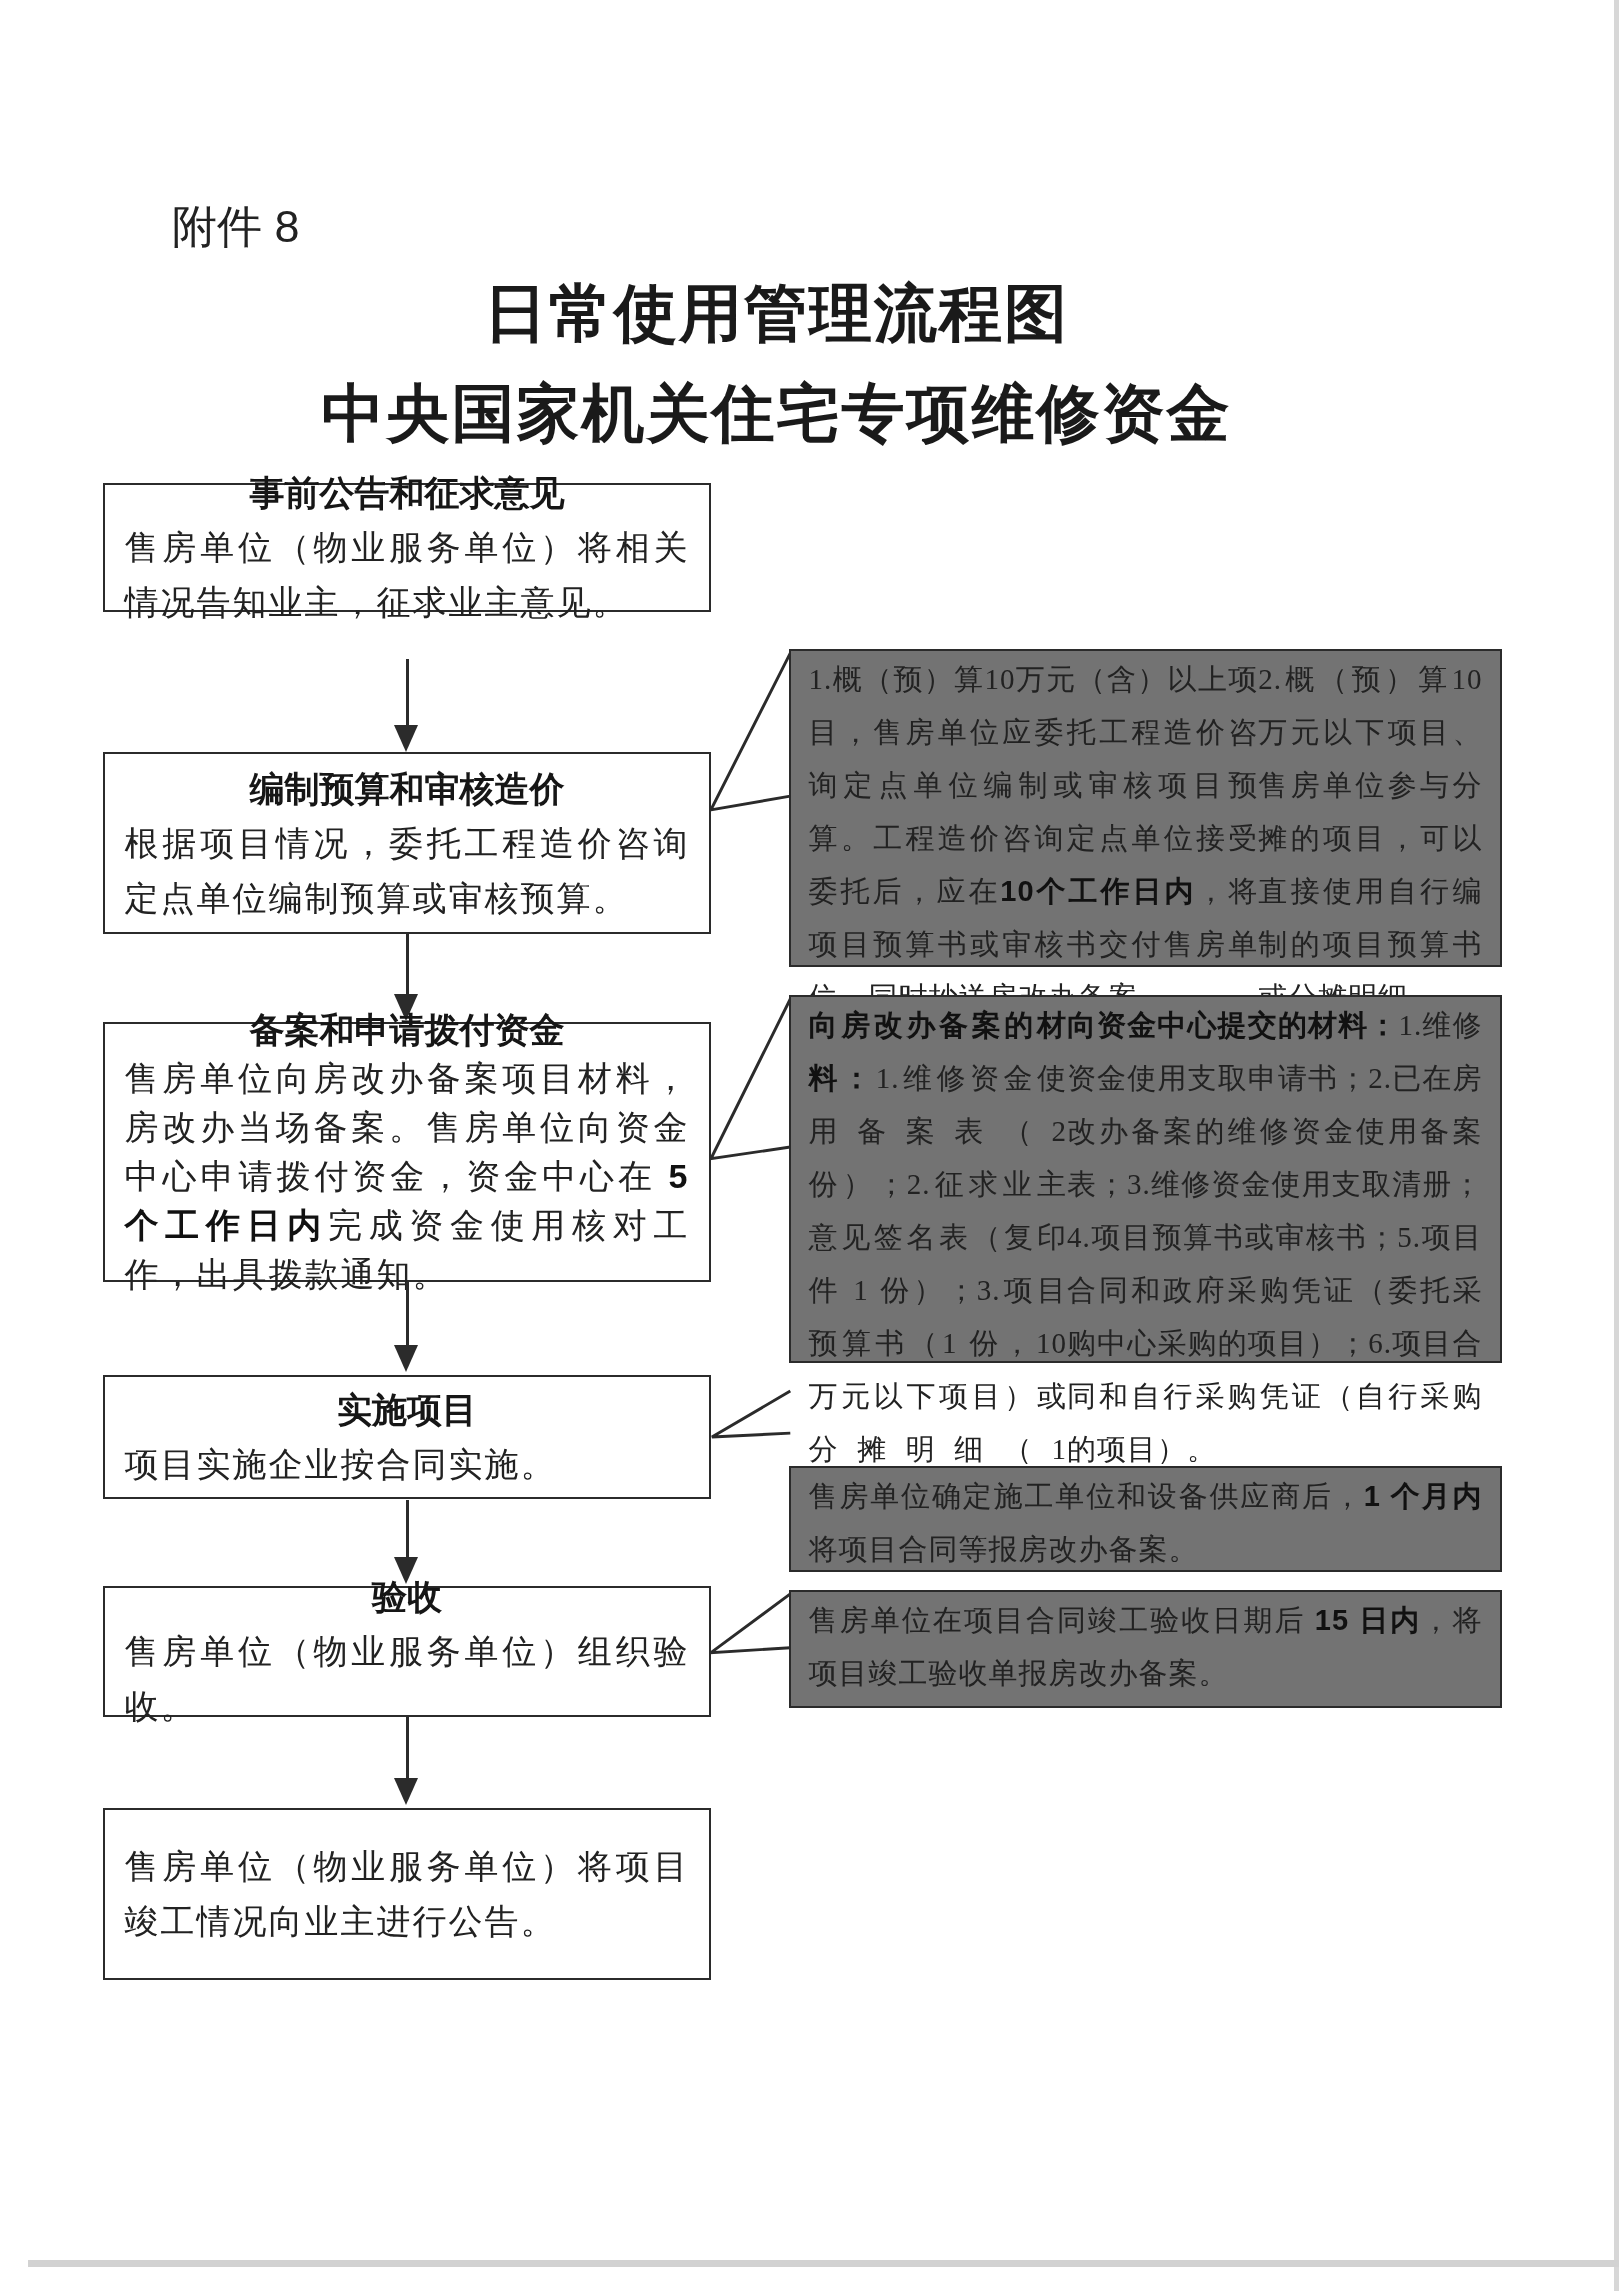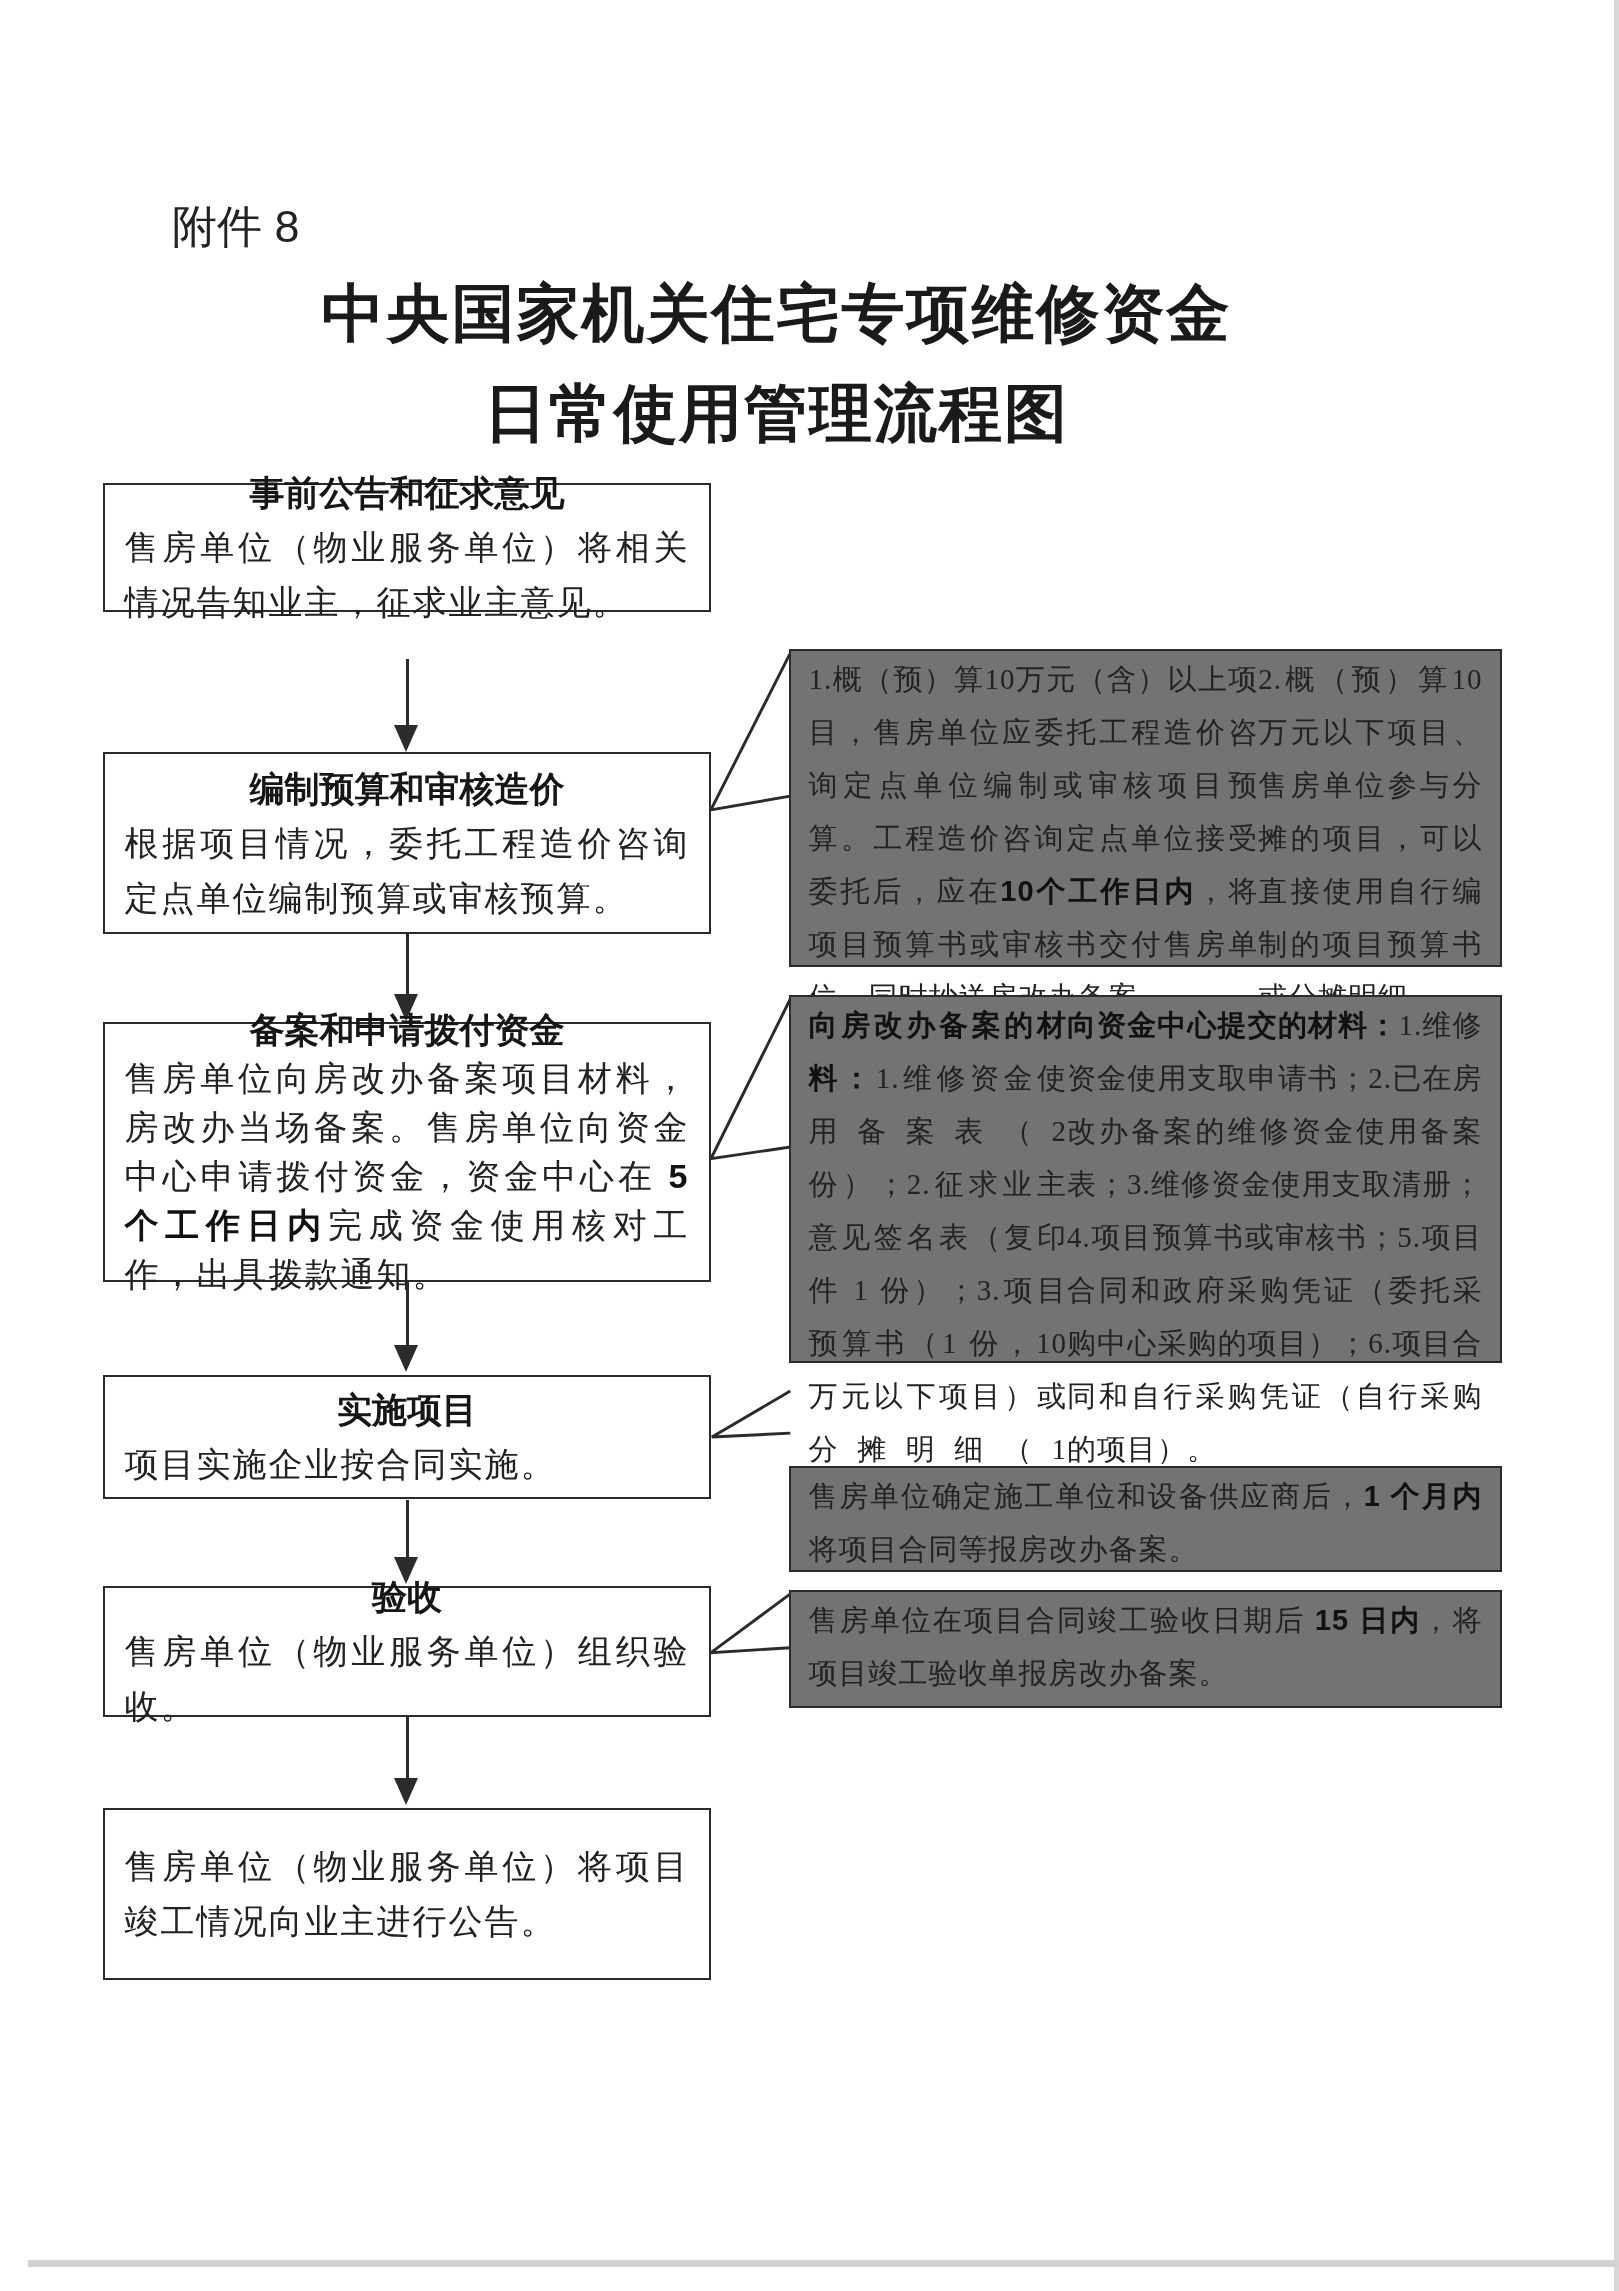--- a/index.html
+++ b/index.html
@@ -77,22 +77,22 @@
   .connectors{position:absolute;left:0;top:0;}
 </style>
 </head>
 <body>
 
 <div class="page">
 
   <div class="attachment">附件 8</div>
 
   <div class="doc-title">
+    <div>日常使用管理流程图</div>
     <div>中央国家机关住宅专项维修资金</div>
-    <div>日常使用管理流程图</div>
   </div>
 
   <svg class="connectors" width="1619" height="2292" viewBox="0 0 1652 2338">
     <g fill="none" stroke="#2b2b2b" stroke-width="3">
       <path d="M786 666 L705 826 L786 812"></path>
       <path d="M786 1019 L705 1182 L786 1170"></path>
       <path d="M786 1419 L706 1466 L786 1462"></path>
       <path d="M786 1626 L705 1686 L786 1681"></path>
     </g>
   </svg>

